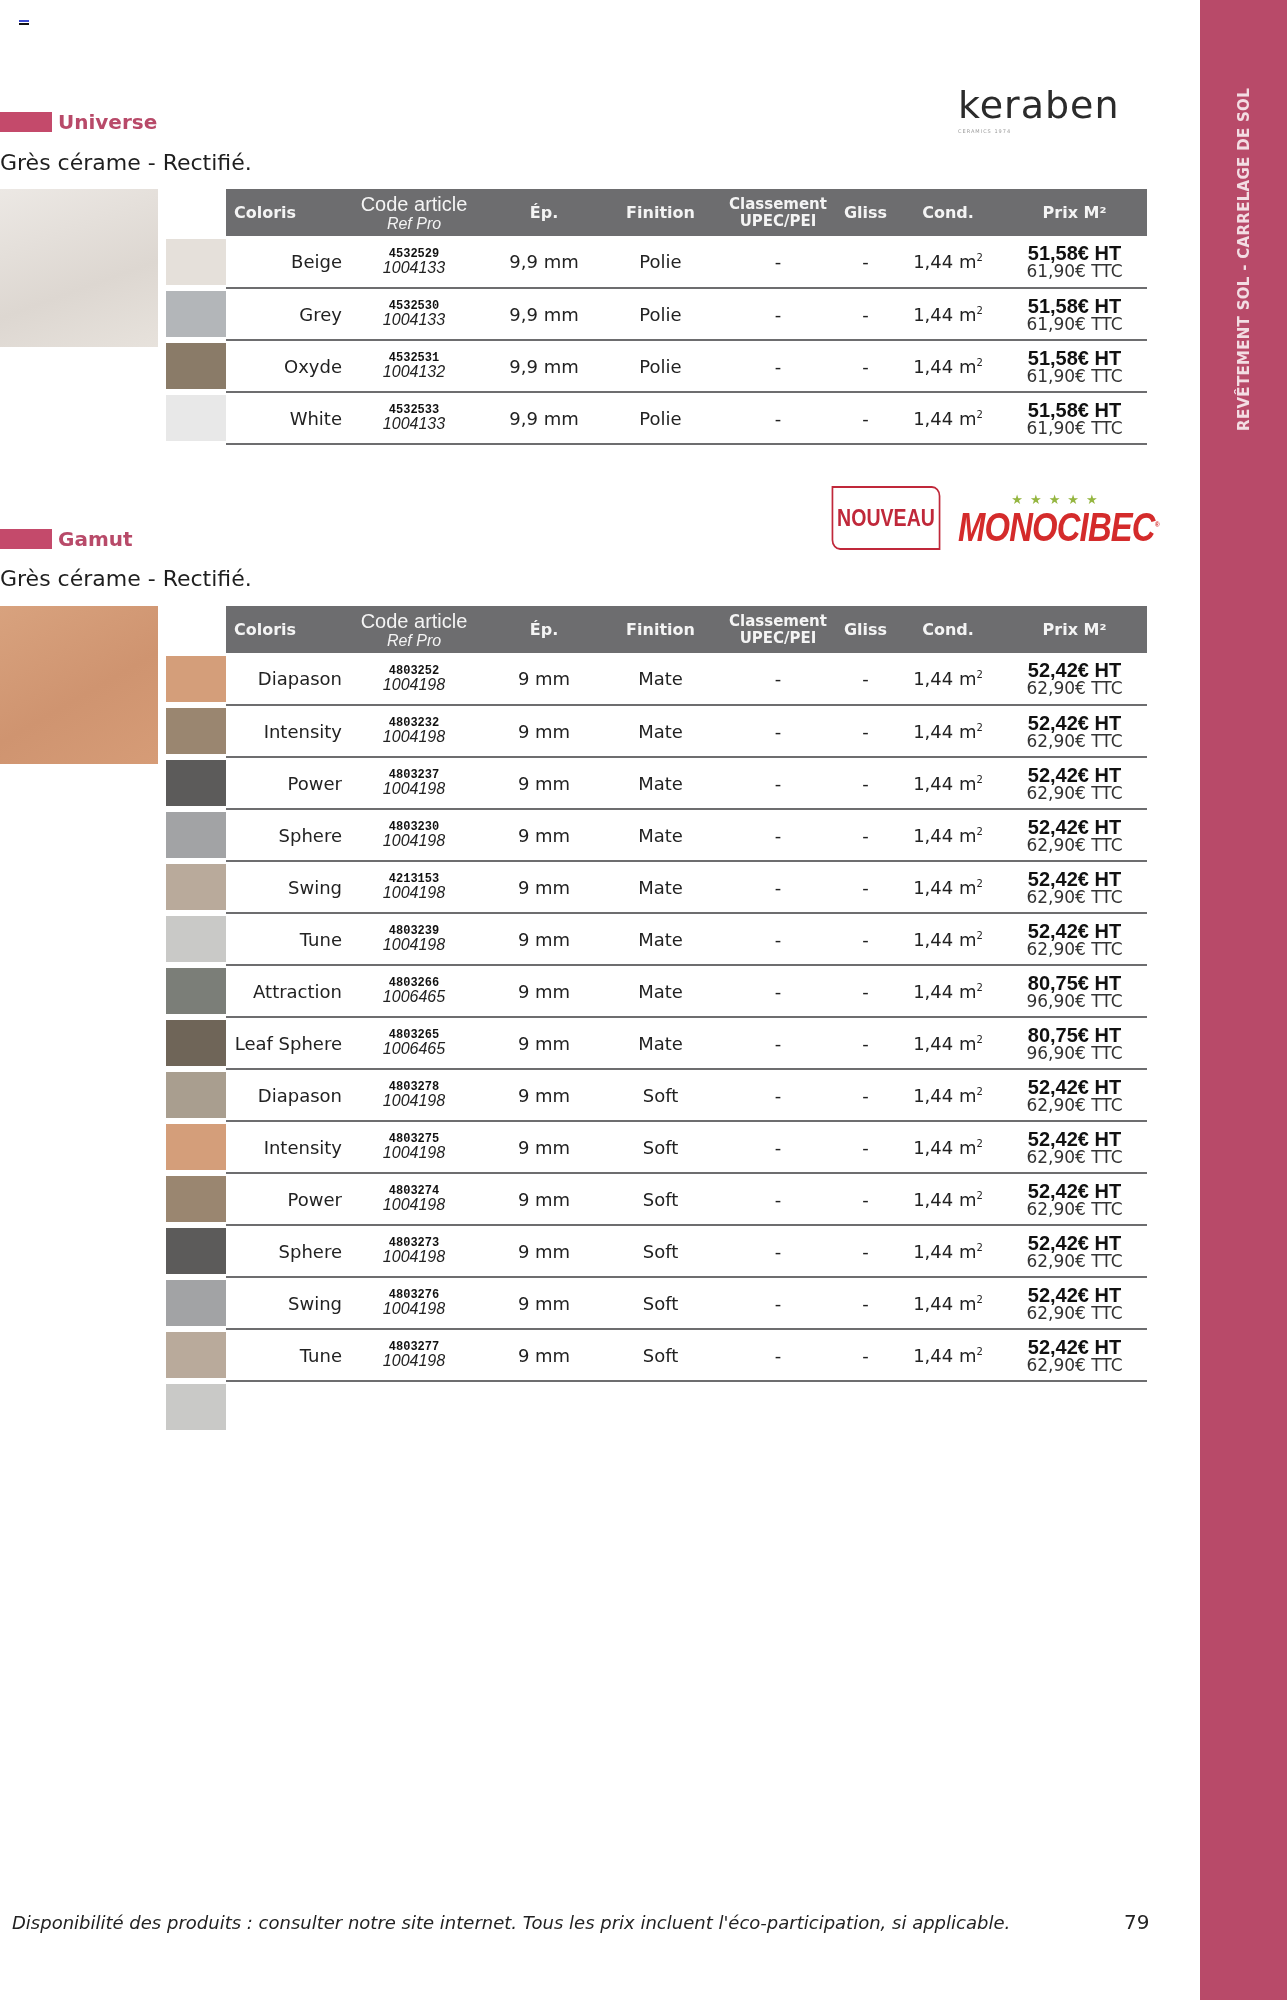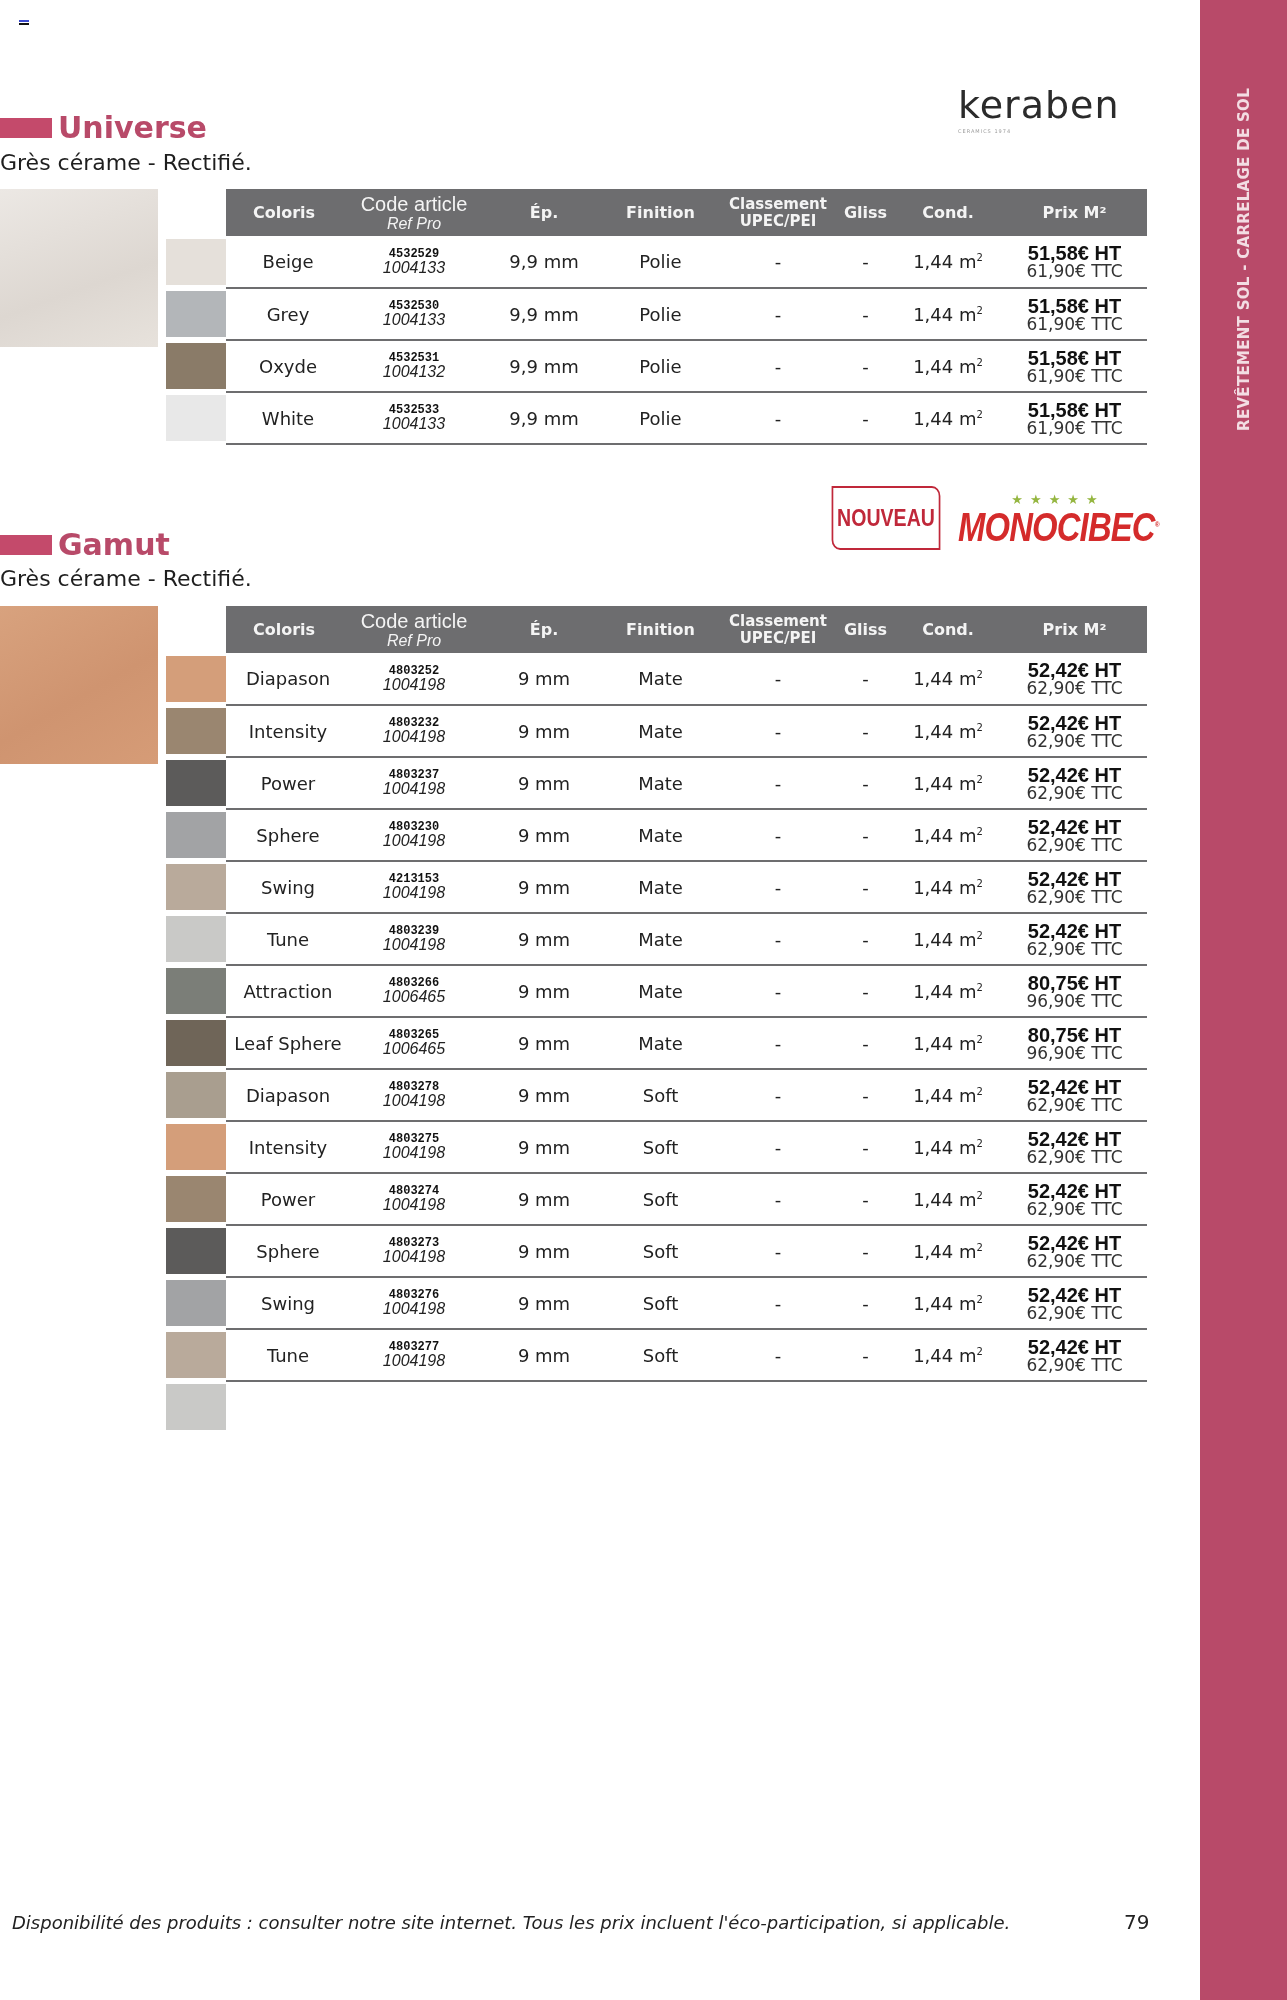--- a/index.html
+++ b/index.html
@@ -13,43 +13,43 @@
   .side-band .vtext {
     position: absolute; left: 50%; top: 88px;
     transform: translateX(-50%) rotate(180deg);
     writing-mode: vertical-rl;
     color: #f3dde3; font-family: "DejaVu Sans", sans-serif; font-size: 15px; font-weight: bold; letter-spacing: 0.3px;
     white-space: nowrap;
   }
 
   .section-title { position: absolute; left: 0; display: flex; align-items: center; }
   .section-title .bar { width: 52px; height: 20px; background: #c44a6b; margin-right: 6px; }
-  .section-title .name { font-family: "DejaVu Sans", sans-serif; font-weight: bold; font-size: 30px; color: #b84a69; }
+  .section-title .name { font-family: "DejaVu Sans", sans-serif; font-weight: bold; font-size: 20px; color: #b84a69; }
   .section-sub { position: absolute; left: 0; font-size: 22px; color: #1e1e1e; }
 
   .hero { position: absolute; left: 0; width: 158px; height: 158px; }
 
   .brand-keraben { position: absolute; left: 958px; top: 86px; width: 190px; }
   .brand-keraben .word { font-family: "DejaVu Sans", sans-serif; font-size: 38px; color: #2b2b2b; letter-spacing: 1px; line-height: 1; }
   .brand-keraben .tag { font-size: 5px; color: #9a9a9a; letter-spacing: 1px; margin-top: 4px; }
 
   .badge-new { position: absolute; left: 822px; top: 486px; width: 128px; height: 64px; border: 2px solid #c0283a; border-radius: 0 10px 0 10px; display: flex; align-items: center; justify-content: center; color: #c0283a; font-family: "Liberation Sans", sans-serif; font-weight: bold; font-size: 23px; transform: scaleX(0.85); }
   .brand-mono { position: absolute; left: 958px; top: 492px; width: 190px; }
   .brand-mono .stars { color: #95b640; font-size: 13px; letter-spacing: 7px; text-align: center; margin-left: 10px; }
   .brand-mono .word { font-family: "Liberation Sans", sans-serif; font-style: italic; font-weight: bold; font-size: 40px; color: #d42b2b; letter-spacing: -1px; transform: scaleX(0.82); transform-origin: left; line-height: 1; white-space: nowrap; }
   .brand-mono .word sup { font-size: 8px; }
 
   table.prod { position: absolute; left: 226px; width: 921px; border-collapse: collapse; table-layout: fixed; }
   table.prod th { background: #6d6d6f; color: #f4f4f4; font-weight: bold; font-size: 16px; height: 47px; text-align: center; vertical-align: middle; line-height: 1.1; font-family: "DejaVu Sans", sans-serif; }
-  table.prod th.coloris { text-align: center; }
+  table.prod th.coloris { text-align: left; padding-left: 8px; }
   table.prod th .code-main { font-family: "Liberation Sans", sans-serif; font-size: 20px; font-weight: normal; display: block; }
   table.prod th .code-sub { font-family: "Liberation Sans", sans-serif; font-style: italic; font-weight: normal; font-size: 16px; display: block; }
   table.prod th .small { font-size: 15px; display: block; }
   table.prod td { height: 52px; border-bottom: 2px solid #6d6d6f; text-align: center; vertical-align: middle; font-size: 18px; color: #222; }
-  table.prod td.coloris { text-align: center; padding-left: 8px; }
+  table.prod td.coloris { text-align: right; padding-left: 8px; }
   table.prod td .code { font-family: Liberation Mono, monospace; font-weight: bold; font-size: 12px; display: block; line-height: 1; color: #111; text-align: center; }
   table.prod td .ref { font-family: "Liberation Sans", sans-serif; font-style: italic; font-size: 16px; display: block; line-height: 1; color: #222; }
   table.prod td .ht { font-family: "Liberation Sans", sans-serif; font-weight: bold; font-size: 20px; display: block; line-height: 1; color: #111; }
   table.prod td .ttc { font-size: 17px; display: block; line-height: 1; color: #333; }
   table.prod td sup { font-size: 10px; }
 
   .swatch { position: absolute; left: 166px; width: 60px; height: 46px; }
 
   .footer-note { position: absolute; left: 12px; top: 1912px; font-style: italic; font-size: 18px; color: #222; }
   .page-num { position: absolute; left: 1124px; top: 1910px; font-size: 20px; color: #222; }

